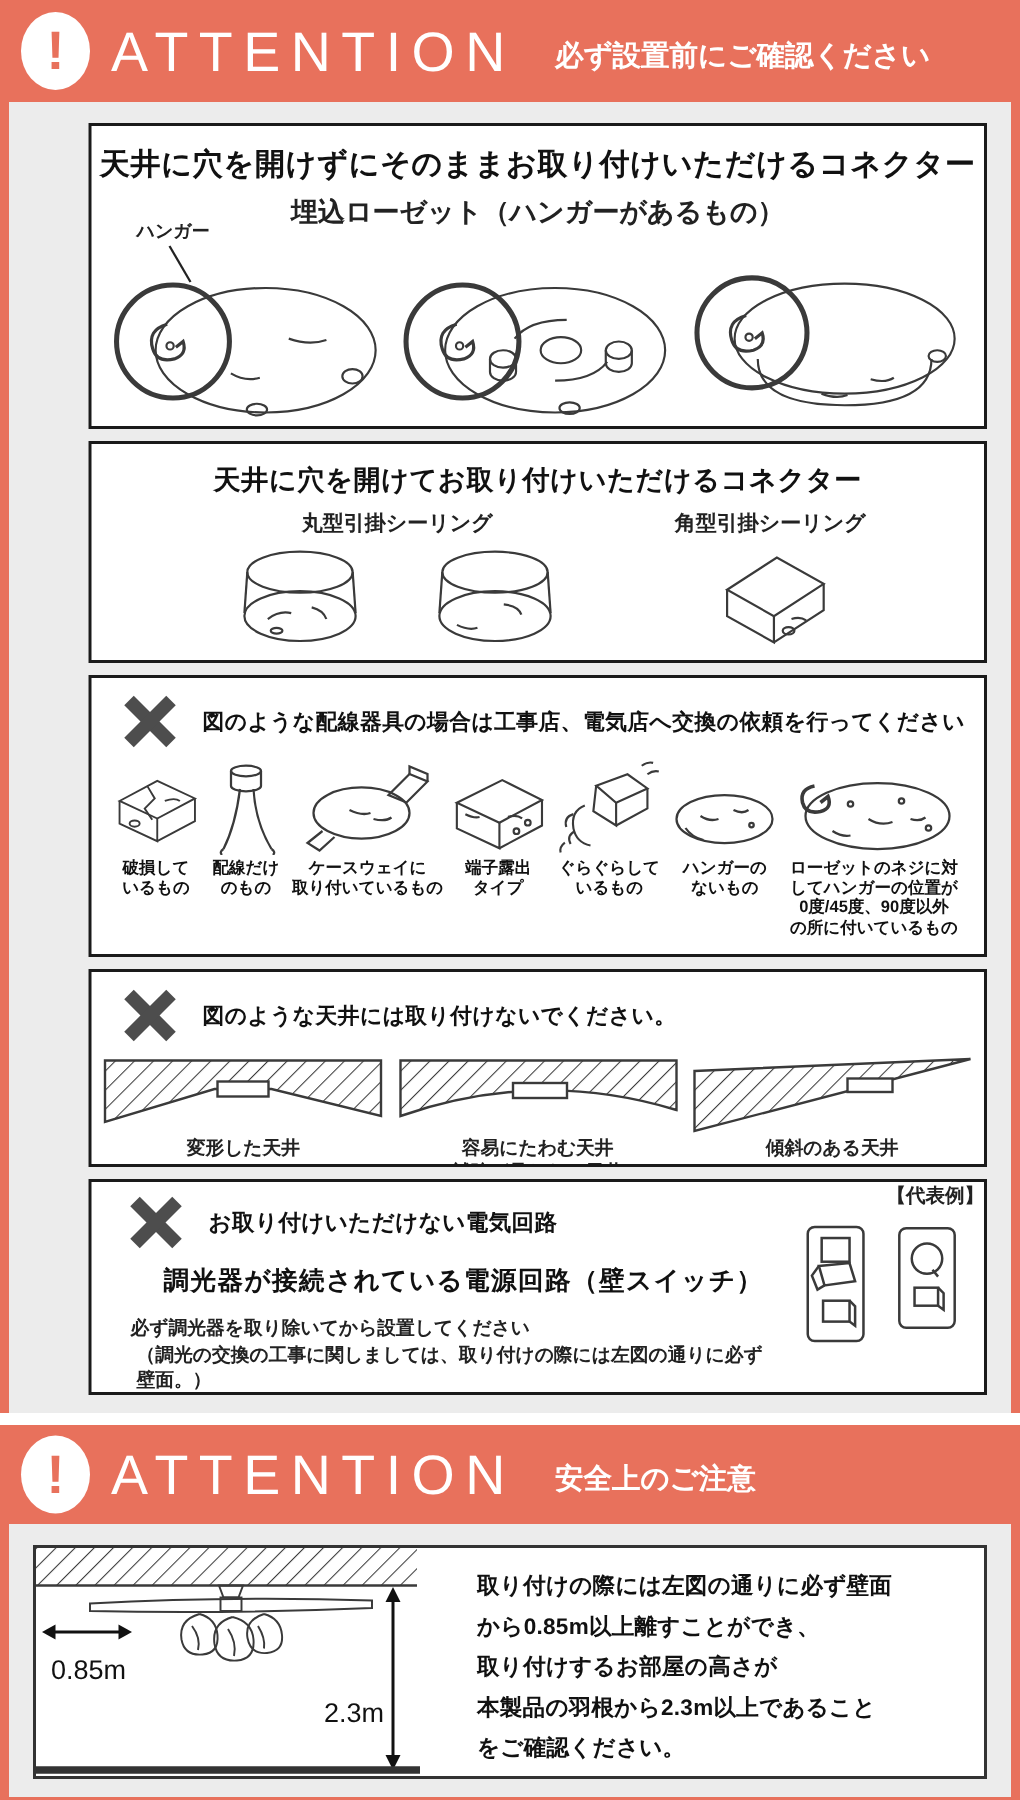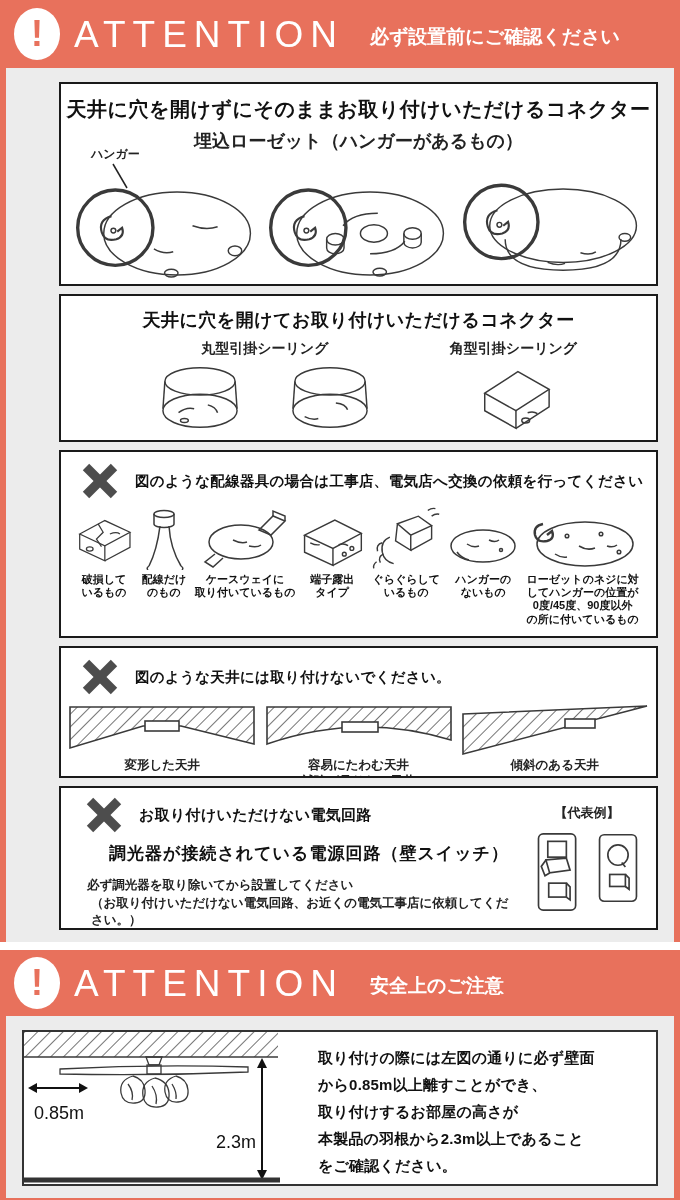--- a/index.html
+++ b/index.html
@@ -94,21 +94,21 @@
   .ceiling-item { display:flex; flex-direction:column; align-items:center; }
   .ceiling-label { font-size:12.5px; font-weight:700; line-height:1.25; text-align:center; margin-top:2px; }
 
   .p5-flex { display:flex; }
   .p5-left { flex:1; padding-left:4px; }
   .p5-left .x-head { padding-top:8px; }
   .p5-left .x-head .x-txt { font-size:15px; }
   .circuit-sub { font-size:17px; font-weight:700; margin:8px 0 0 44px; letter-spacing:1px; color:#111; }
   .circuit-note1 { font-size:12.5px; font-weight:700; margin:12px 0 0 22px; }
   .circuit-note2 { font-size:12.5px; font-weight:700; margin:1px 0 0 26px; }
-  .p5-right { width:138px; text-align:center; padding-top:16px; }
+  .p5-right { width:138px; text-align:right; padding-top:0; }
   .example-label { font-size:13px; font-weight:700; }
   .switch-row { display:flex; gap:10px; justify-content:center; margin-top:6px; }
 
   
   .safety-body { padding:14px 16px 12px 16px; }
   .safety-panel {
     background:#fff; border:2px solid #333;
     height:156px; display:flex; overflow:hidden;
   }
   .safety-art { flex:0 0 278px; }
@@ -413,21 +413,21 @@
           <div class="p5-left">
             <div class="x-head">
               <svg width="38" height="38" viewBox="0 0 38 38">
                 <line x1="5" y1="5" x2="33" y2="33" stroke="#4D4D4D" stroke-width="9"></line>
                 <line x1="33" y1="5" x2="5" y2="33" stroke="#4D4D4D" stroke-width="9"></line>
               </svg>
               <span class="x-txt">お取り付けいただけない電気回路</span>
             </div>
             <div class="circuit-sub">調光器が接続されている電源回路（壁スイッチ）</div>
             <div class="circuit-note1">必ず調光器を取り除いてから設置してください</div>
-            <div class="circuit-note2">（お取り付けいただけない電気回路、お近くの電気工事店に依頼してください。）</div>
+            <div class="circuit-note2">（調光の交換の工事に関しましては、取り付けの際には左図の通りに必ず壁面。）</div>
           </div>
           <div class="p5-right">
             <div class="example-label">【代表例】</div>
             <div class="switch-row">
               <svg width="52" height="88" viewBox="0 0 56 92" fill="none" stroke="#3a3a3a" stroke-width="1.8">
                 <rect x="7" y="5" width="40" height="82" rx="5"></rect>
                 <rect x="17" y="13" width="20" height="17"></rect>
                 <path d="M15,33 L37,31 L41,44 L19,47 Z"></path>
                 <path d="M15,33 L10,40 L14,50 L19,47"></path>
                 <rect x="18" y="58" width="19" height="15"></rect>

